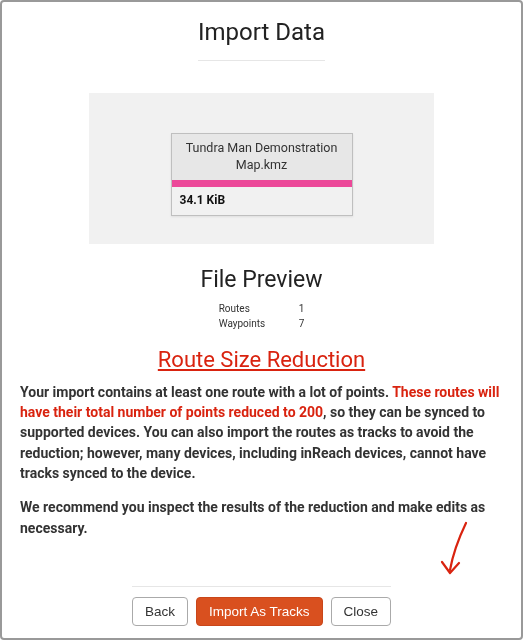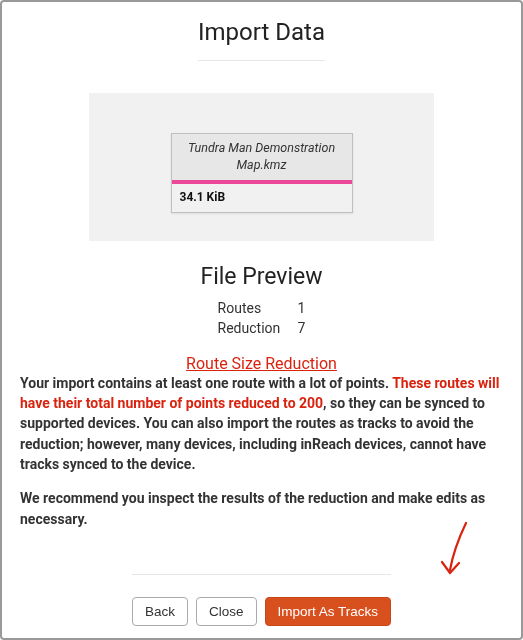--- a/index.html
+++ b/index.html
@@ -36,69 +36,69 @@
     justify-content: center;
   }
   .file-card {
     background: #f1f1f1;
     border: 1px solid #bfbfbf;
     width: 182px;
     box-shadow: 0 1px 2px rgba(0,0,0,0.08);
   }
   .file-name {
     background: #e7e7e7;
-    border-bottom: 4px solid #ec4899;
+    border-bottom: 7px solid #ec4899;
     font-size: 12.5px;
     color: #333;
     text-align: center;
     padding: 6px 8px;
     line-height: 1.35;
-    font-style: italic;
   }
   .file-size {
     font-size: 12px;
     color: #111;
     padding: 6px 8px 8px 8px;
     font-weight: 700;
   }
   .preview-heading {
     font-size: 23px;
     color: #222;
     margin-top: 4px;
     margin-bottom: 10px;
   }
   .stats {
-    font-size: 14px;
+    font-size: 10px;
     color: #333;
     margin-bottom: 14px;
   }
   .stat-row {
     display: flex;
     margin-bottom: 4px;
   }
   .stat-label { width: 80px; }
   .stat-value { }
   .reduction-link {
     color: #d9230f;
-    font-size: 16px;
+    font-size: 22px;
     text-decoration: underline;
     display: inline-block;
+    margin-bottom: 10px;
   }
   .body-text {
     font-size: 14px;
     color: #333;
     line-height: 1.45;
     margin-bottom: 14px;
     font-weight: bold;
   }
   .red { color: #d9230f; }
   .footer {
     margin-top: auto;
     border-top: 1px solid #e6e6e6;
-    padding: 22px 0 12px 0;
+    padding: 10px 0 12px 0;
     display: flex;
     justify-content: flex-end;
     gap: 8px;
   }
   .btn {
     font-size: 13.5px;
     padding: 6px 12px;
     border-radius: 4px;
     cursor: pointer;
     border: 1px solid #aaa;
@@ -134,37 +134,37 @@
   </div>
 
   <div class="preview-heading">File Preview</div>
 
   <div class="stats">
     <div class="stat-row">
       <span class="stat-label">Routes</span>
       <span class="stat-value">1</span>
     </div>
     <div class="stat-row">
-      <span class="stat-label">Reduction</span>
+      <span class="stat-label">Waypoints</span>
       <span class="stat-value">7</span>
     </div>
   </div>
 
   <a href="#" class="reduction-link">Route Size Reduction</a>
 
   <p class="body-text">
     <span>Your import contains at least one route with a lot of points. </span><span class="red">These routes will have their total number of points reduced to 200</span><span>, so they can be synced to supported devices. You can also import the routes as tracks to avoid the reduction; however, many devices, including inReach devices, cannot have tracks synced to the device.</span>
   </p>
 
   <p class="body-text">We recommend you inspect the results of the reduction and make edits as necessary.</p>
 
   <div class="footer">
     <button class="btn">Back</button>
+    <button class="btn btn-primary">Import As Tracks</button>
     <button class="btn">Close</button>
-    <button class="btn btn-primary">Import As Tracks</button>
   </div>
 
 </div>
 
 <svg class="arrow" viewBox="0 0 80 70">
   <path d="M 60 5 Q 48 30 44 52" stroke="#d9230f" stroke-width="2.2" fill="none" stroke-linecap="round"></path>
   <path d="M 36 44 L 44 55 L 53 45" stroke="#d9230f" stroke-width="2.2" fill="none" stroke-linecap="round" stroke-linejoin="round"></path>
 </svg>
 
 </body></html>

